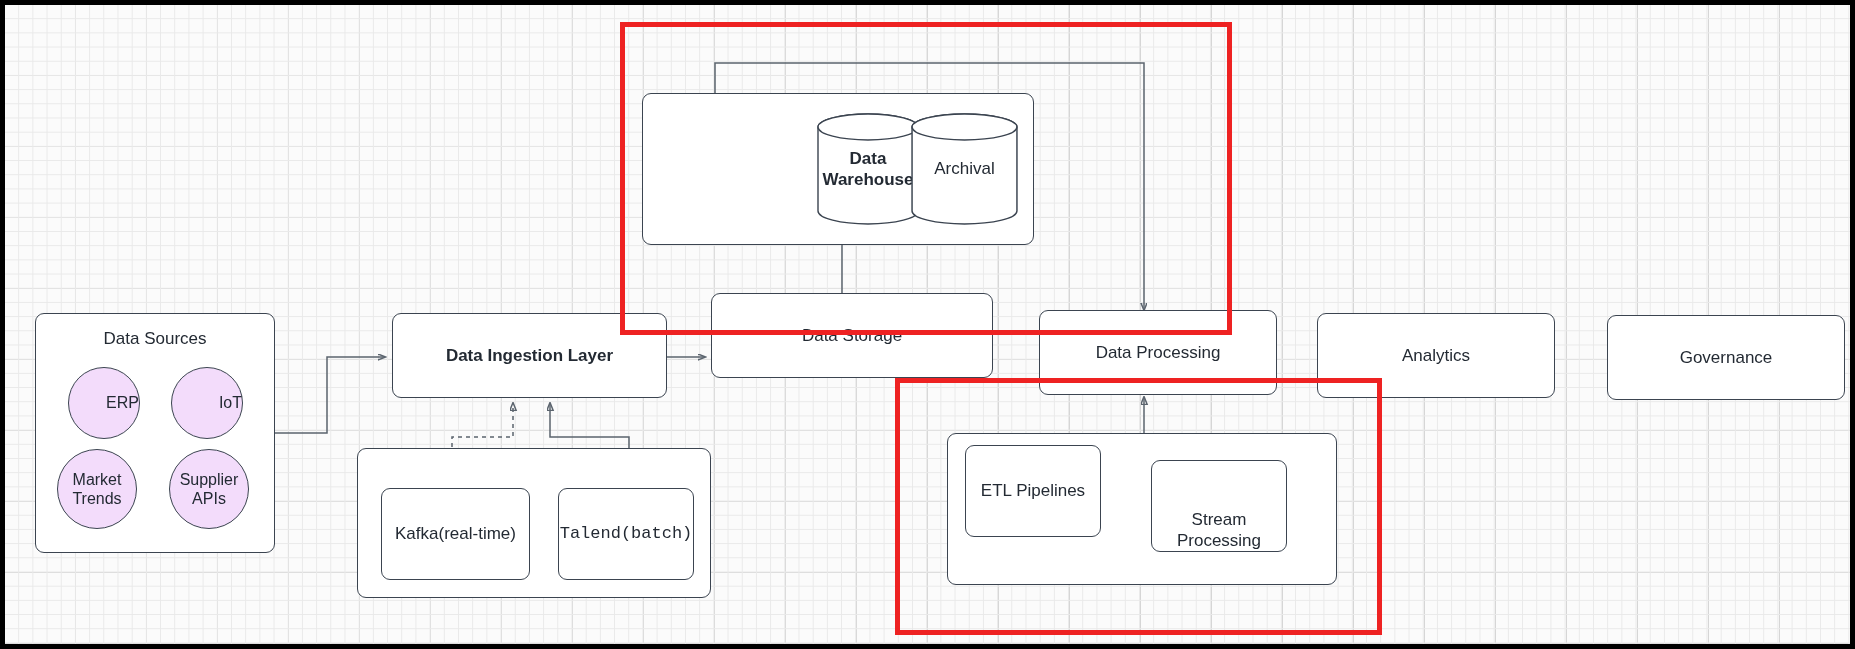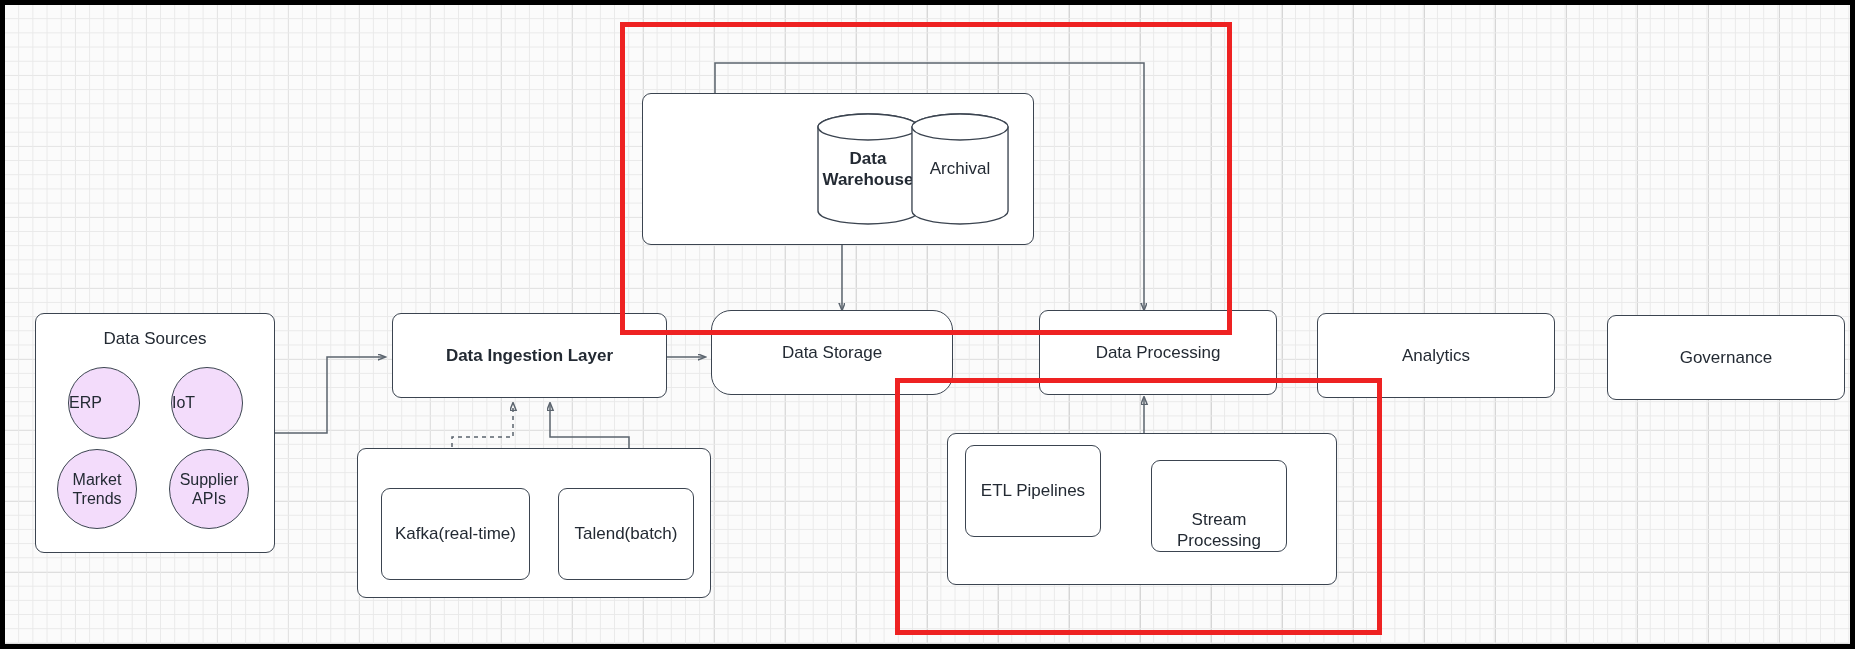--- a/index.html
+++ b/index.html
@@ -58,21 +58,21 @@
     font-size:17px;
     color:#232a33;
   }
 
   .circle{
     position:absolute;
     box-sizing:border-box;
     border-radius:50%;
     border:1.6px solid #3b4450;
     background:#f3dcfb;
-    display:flex;align-items:center;justify-content:flex-start;
+    display:flex;align-items:center;justify-content:flex-end;
     text-align:center;
     font-size:16px;line-height:1.2;
     color:#232a33;
     z-index:5;
   }
 
   
   .cyl{
     position:absolute;
     z-index:5;
@@ -139,21 +139,21 @@
   <div class="circle" style="left:52px;top:444px;width:80px;height:80px;">
     <span>Market Trends</span>
   </div>
   <div class="circle" style="left:164px;top:444px;width:80px;height:80px;">
     <span>Supplier APIs</span>
   </div>
 
   <div class="node" style="left:387px;top:308px;width:275px;height:85px;font-weight:bold;">
     <span>Data Ingestion Layer</span>
   </div>
-  <div class="node" style="left:706px;top:305px;width:242px;height:85px;border-radius:20px;">
+  <div class="node" style="left:706px;top:288px;width:282px;height:85px;">
     <span>Data Storage</span>
   </div>
   <div class="node" style="left:1010px;top:305px;width:238px;height:85px;margin-left:24px;">
     <span>Data Processing</span>
   </div>
   <div class="node" style="left:1312px;top:308px;width:238px;height:85px;">
     <span>Analytics</span>
   </div>
   <div class="node" style="left:1602px;top:310px;width:238px;height:85px;">
     <span>Governance</span>
@@ -163,33 +163,33 @@
 
 
   <div class="cyl" style="left:812px;top:108px;width:102px;height:112px;font-weight:bold;">
     <svg viewBox="0 0 102 112" preserveAspectRatio="none">
       <path d="M1,14 A50,13 0 0 1 101,14 L101,98 A50,13 0 0 1 1,98 Z" fill="#ffffff" stroke="#3b4450" stroke-width="1.4"></path>
       <ellipse cx="51" cy="14" rx="50" ry="13" fill="#ffffff" stroke="#3b4450" stroke-width="1.4"></ellipse>
     </svg>
     <span class="cyl-label">Data Warehouse</span>
   </div>
 
-  <div class="cyl" style="left:906px;top:108px;width:98px;height:112px;">
+  <div class="cyl" style="left:906px;top:108px;width:80px;height:112px;padding-left:27px;">
     <svg viewBox="0 0 102 112" preserveAspectRatio="none">
       <path d="M1,14 A50,13 0 0 1 101,14 L101,98 A50,13 0 0 1 1,98 Z" fill="#ffffff" stroke="#3b4450" stroke-width="1.4"></path>
       <ellipse cx="51" cy="14" rx="50" ry="13" fill="#ffffff" stroke="#3b4450" stroke-width="1.4"></ellipse>
     </svg>
     <span class="cyl-label">Archival</span>
   </div>
 
   <div class="node group group-inner" style="left:352px;top:443px;width:354px;height:150px;"></div>
   <div class="node" style="left:376px;top:483px;width:149px;height:92px;text-align:center;">
     <span>Kafka(real-time)</span>
   </div>
-  <div class="node" style="left:553px;top:483px;width:136px;height:92px;">
+  <div class="node" style="left:553px;top:483px;width:136px;height:92px;font-family:Liberation Mono, monospace;">
     <span>Talend(batch)</span>
   </div>
 
   <div class="node group group-inner" style="left:942px;top:428px;width:390px;height:152px;"></div>
   <div class="node" style="left:960px;top:440px;width:136px;height:92px;">
     <span>ETL Pipelines</span>
   </div>
   <div class="node" style="left:1146px;top:455px;width:136px;height:92px;align-items:flex-end;">
     <span>Stream Processing</span>
   </div>

